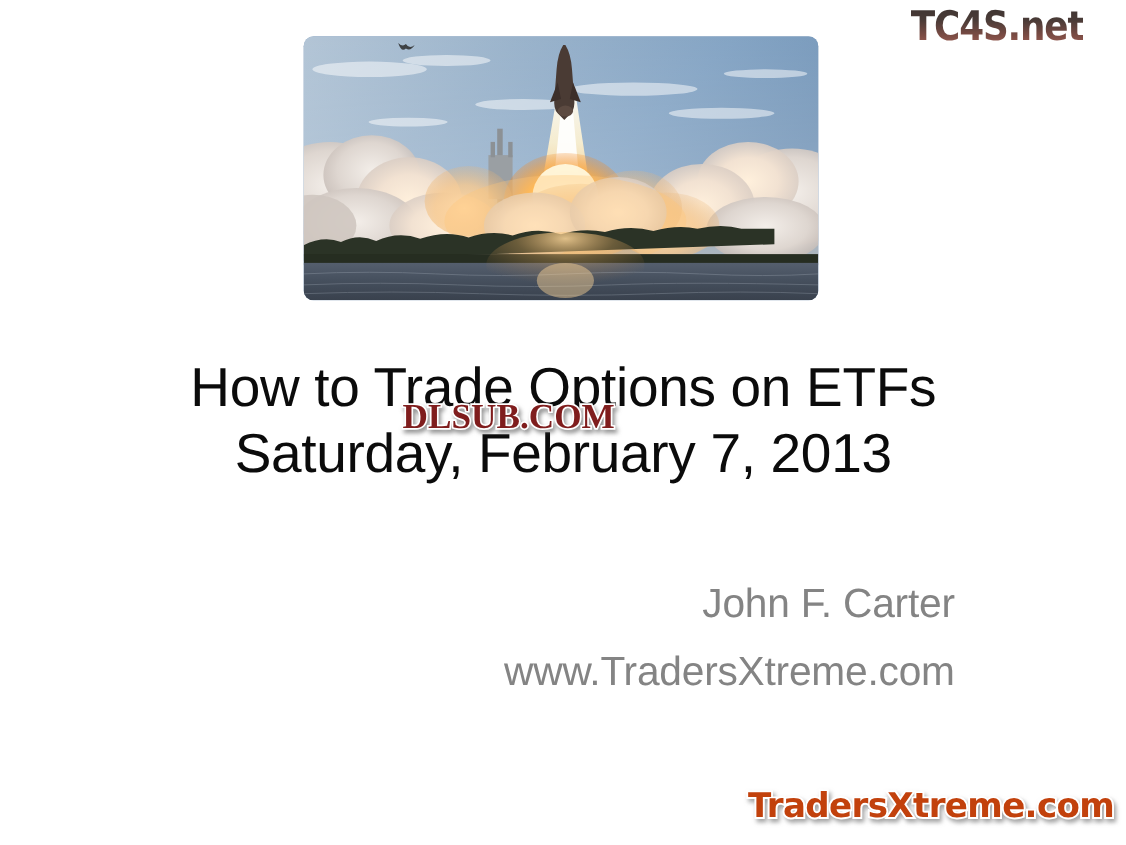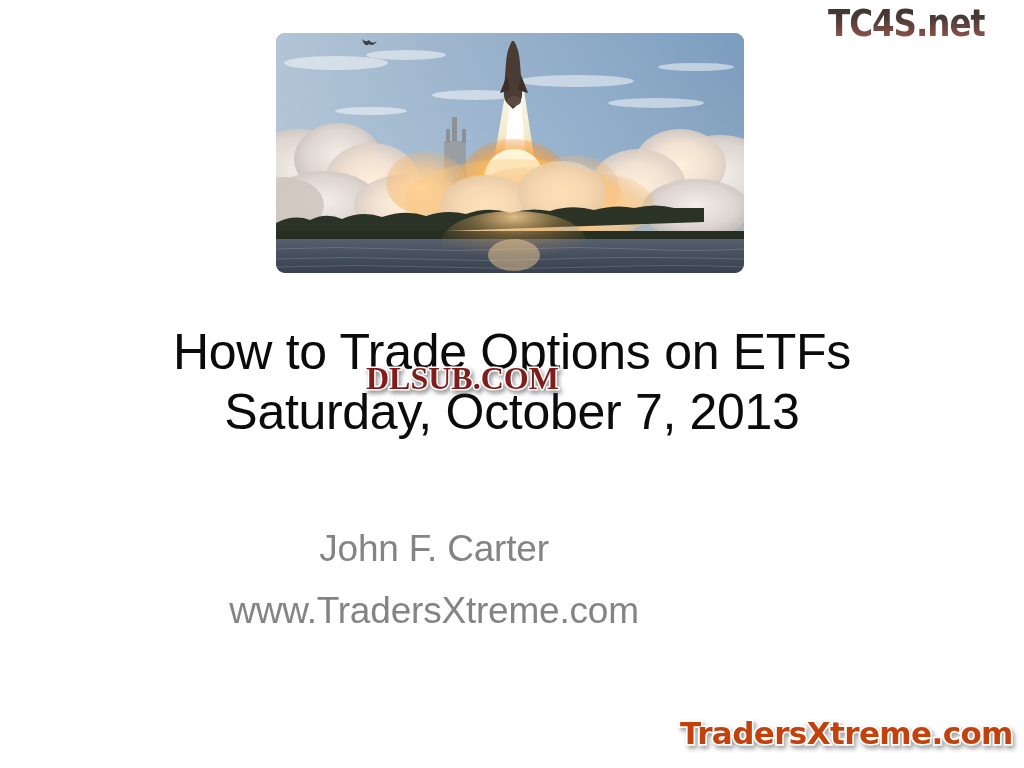--- a/index.html
+++ b/index.html
@@ -56,21 +56,21 @@
     letter-spacing: -0.3px;
     white-space: nowrap;
   }
 
   
   .subtitle-block {
     position: absolute;
     left: 0;
     top: 518px;
     width: 868px;
-    text-align: center;
+    text-align: right;
   }
   .subtitle-line {
     font-family: "Liberation Sans", sans-serif;
     font-size: 37px;
     line-height: 62px;
     font-weight: 400;
     color: #848484;
     letter-spacing: -0.2px;
     white-space: nowrap;
   }
@@ -262,21 +262,21 @@
         <path d="M0 216 q60 -3 120 0 t120 0 t120 0 t108 0"></path>
         <path d="M0 226 q70 -3 140 0 t140 0 t188 0"></path>
         <path d="M0 234 q80 -3 160 0 t160 0 t148 0"></path>
       </g>
       <ellipse cx="238" cy="222" rx="26" ry="16" fill="#ffd79a" opacity="0.45"></ellipse>
     </svg>
   </div>
 
   <div class="title-block">
     <div class="title-line">How to Trade Options on ETFs</div>
-    <div class="title-line">Saturday, October 7, 2013</div>
+    <div class="title-line">Saturday, February 7, 2013</div>
   </div>
 
   <div class="subtitle-block">
     <div class="subtitle-line">John F. Carter</div>
     <div class="subtitle-line">www.TradersXtreme.com</div>
   </div>
 
   <div class="wm-tc4s">TC4S.net</div>
 
   <div class="wm-dlsub">DLSUB.COM</div>

